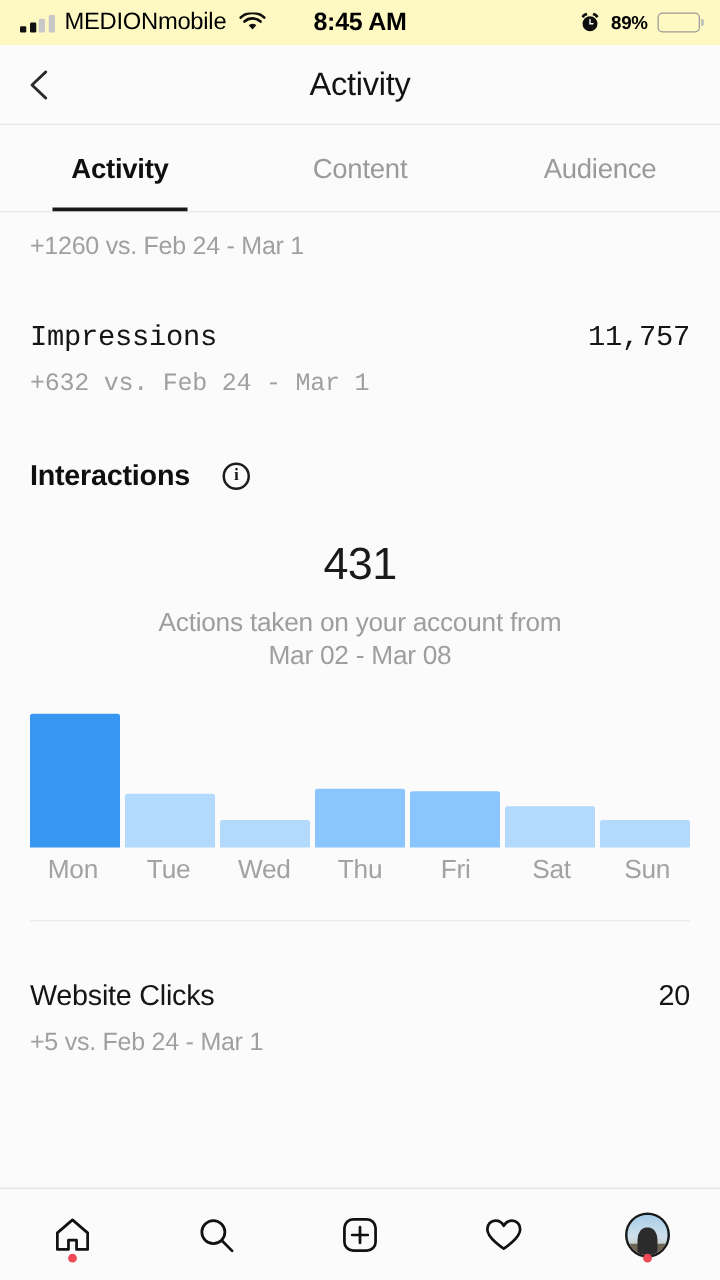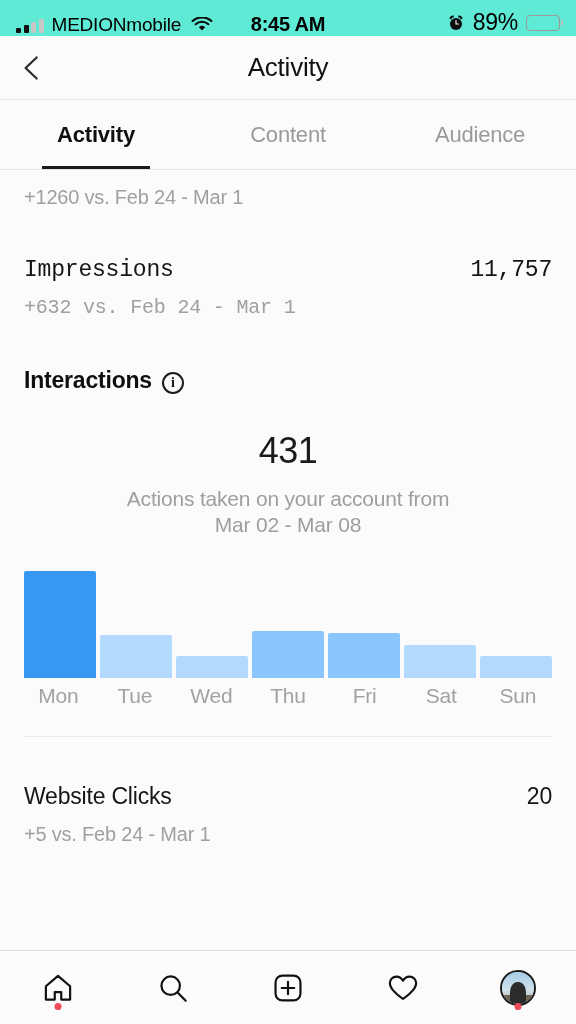--- a/index.html
+++ b/index.html
@@ -12,22 +12,22 @@
   #app {
     position: relative;
     width: 576px; height: 1024px;
     background: #fbfbfb;
     display: flex; flex-direction: column;
   }
 
   
   .statusbar {
     height: 36px; flex: 0 0 36px;
-    background: #5eead4;
-    display: flex; align-items: flex-end;
+    background: #fef9c3;
+    display: flex; align-items: center;
     padding: 0 16px;
     position: relative;
   }
   .sb-left { display: flex; align-items: center; gap: 8px; }
   .signal { display: flex; align-items: flex-end; gap: 2.5px; height: 15px; }
   .signal i { display: block; width: 5px; border-radius: 1px; background: #c8c8c8; }
   .signal i.on { background: #111; }
   .signal i:nth-child(1) { height: 5px; }
   .signal i:nth-child(2) { height: 8px; }
   .signal i:nth-child(3) { height: 11px; }
@@ -36,21 +36,21 @@
   .wifi { width: 22px; height: 16px; position: relative; margin-left: 2px; }
   .sb-center {
     position: absolute; left: 0; right: 0; text-align: center;
     font-size: 20px; font-weight: bold; color: #000; letter-spacing: -0.2px;
     pointer-events: none;
   }
   .sb-right {
     margin-left: auto; display: flex; align-items: center; gap: 8px;
   }
   .alarm { width: 18px; height: 18px; position: relative; }
-  .battpct { font-size: 23px; color: #000; letter-spacing: -0.3px; }
+  .battpct { font-size: 15px; color: #000; letter-spacing: -0.3px; font-weight: bold; }
   .battery {
     width: 34px; height: 16px; border: 1.6px solid #9a9a9a; border-radius: 4px;
     padding: 1.6px; position: relative;
   }
   .battery .fill { height: 100%; width: 89%; background: #000; border-radius: 1.5px; }
   .battery:after {
     content: ""; position: absolute; right: -4px; top: 50%; transform: translateY(-50%);
     width: 2.5px; height: 6px; background: #b9b9b9; border-radius: 0 2px 2px 0;
   }
 
@@ -102,21 +102,21 @@
     display: flex; align-items: baseline; justify-content: space-between;
   }
   .metric-name { font-size: 23px; color: #151515; letter-spacing: -0.2px; }
   .metric-value { font-size: 23px; color: #151515; letter-spacing: -0.2px; }
   .metric-sub {
     font-size: 20px; color: #a0a0a0; letter-spacing: -0.2px;
   }
 
   .section-title {
     font-size: 23px; font-weight: bold; color: #0f0f0f;
-    display: flex; align-items: flex-end; gap: 10px; letter-spacing: -0.2px;
+    display: flex; align-items: center; gap: 26px; letter-spacing: -0.2px;
   }
   .info-icon {
     width: 22px; height: 22px; border: 2px solid #1c1c1c; border-radius: 50%;
     display: flex; align-items: center; justify-content: center;
     font-size: 14px; font-weight: bold; font-family: "Liberation Serif", serif;
     color: #1c1c1c; line-height: 1; cursor: pointer;
   }
 
   .big-number {
     text-align: center; font-size: 36px; color: #1a1a1a;

